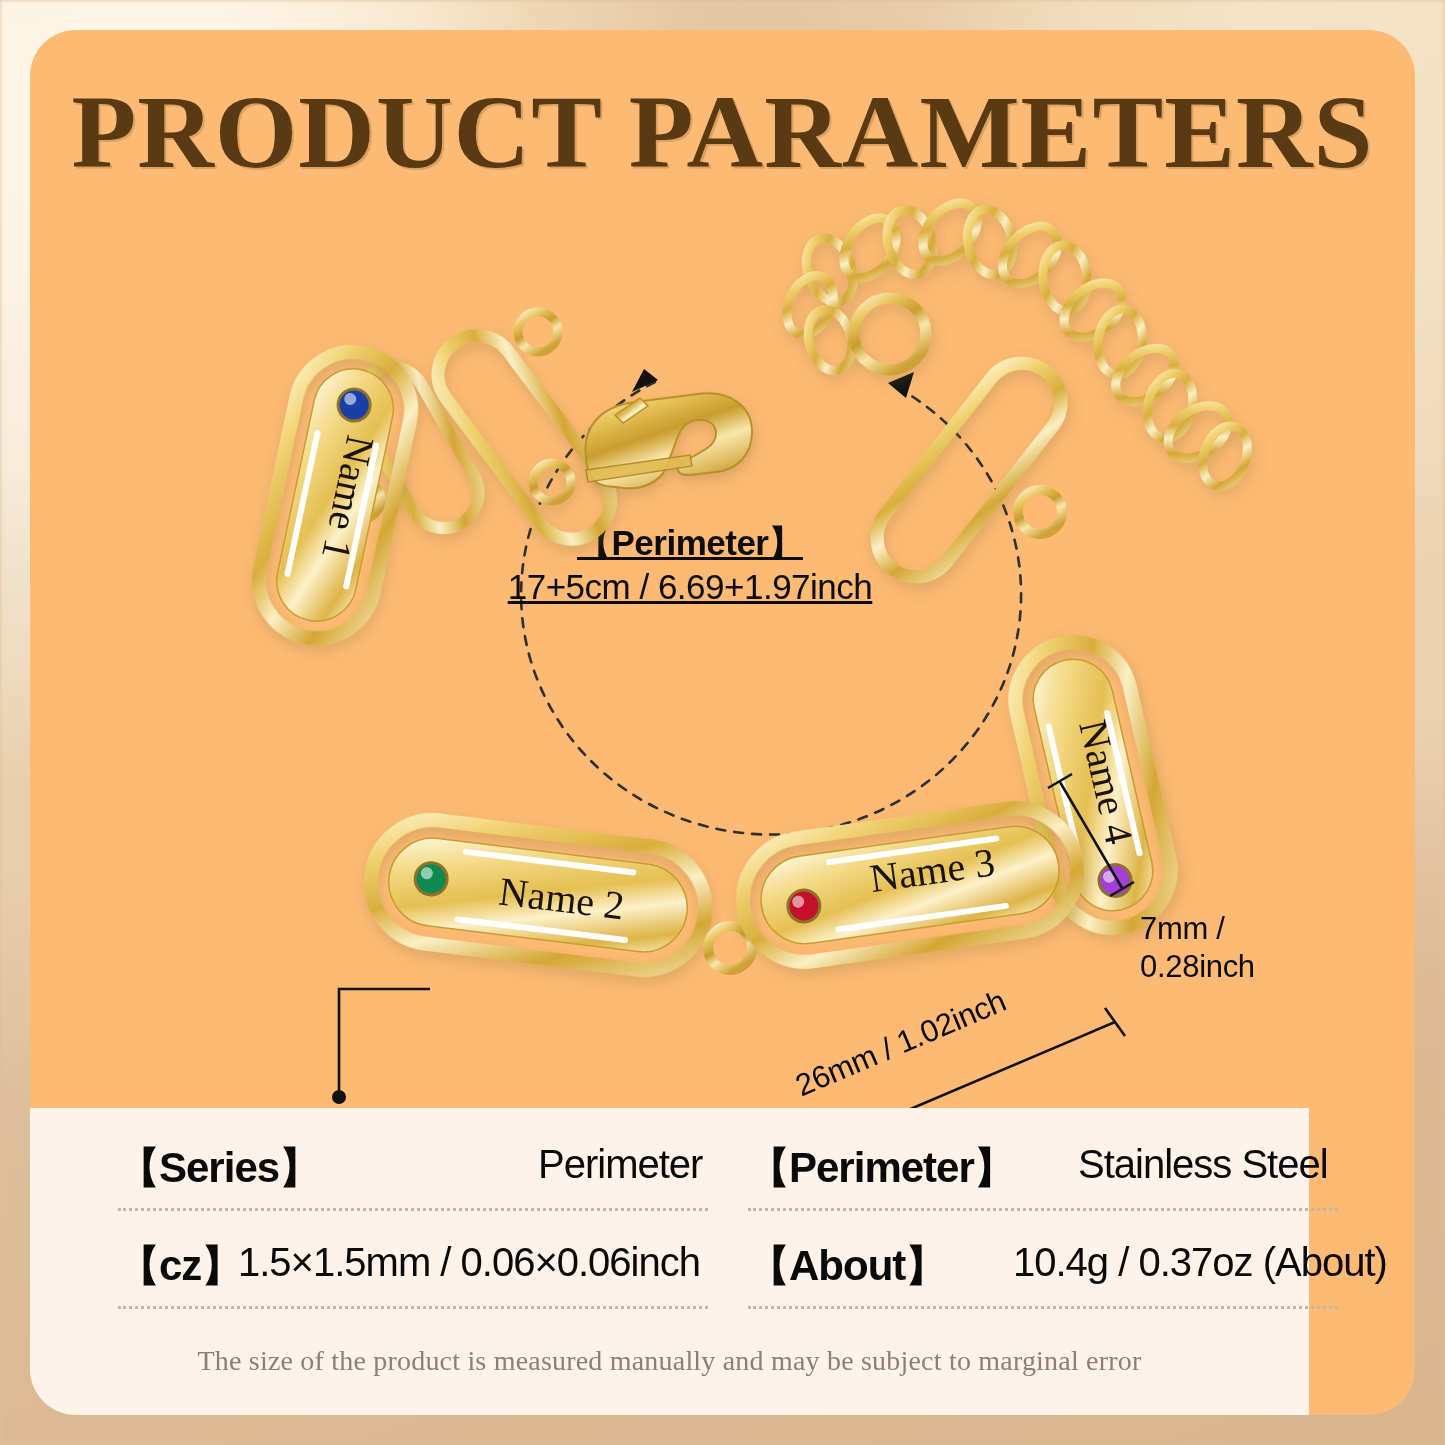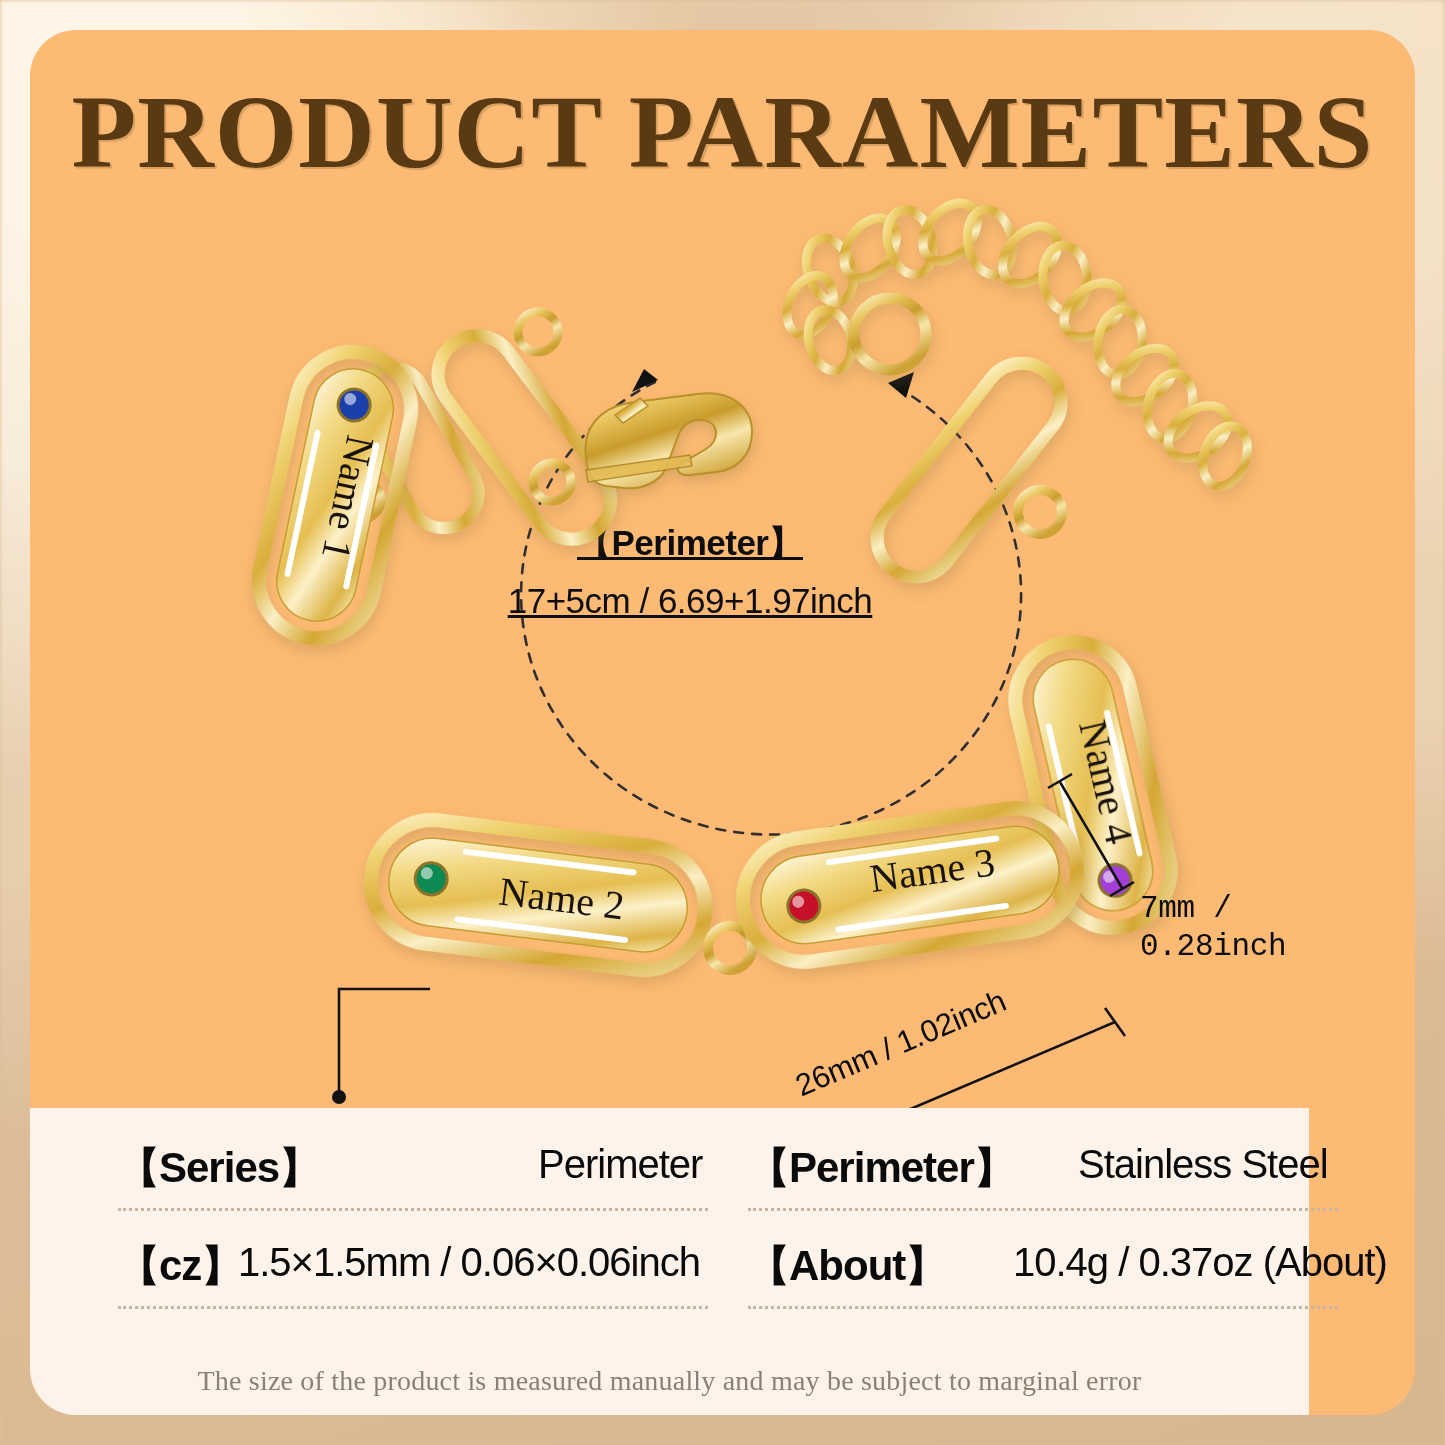--- a/index.html
+++ b/index.html
@@ -48,21 +48,21 @@
   }
 
   
   #stage{ position:absolute; left:0; top:140px; width:1385px; height:970px; }
 
   .perimeter-text{
     position:absolute; left:410px; top:350px; width:500px;
     text-align:center; color:#0d0d0d;text-decoration:underline;
   }
   .perimeter-text .pt-title{ font-size:35px; font-weight:700; letter-spacing:-.5px; }
-  .perimeter-text .pt-val{ font-size:35px; margin-top:14px; letter-spacing:-.5px; }
+  .perimeter-text .pt-val{ font-size:35px; letter-spacing:-.5px; }
 
   
   .anno{ position:absolute; color:#0b0b0b; font-size:31px; line-height:1.22; letter-spacing:-.3px; }
 
   
   #specs{
     position:absolute; left:0; top:1078px; width:1279px; height:307px;
     background:#fdf3ea;
   }
   .spec-cell{ position:absolute; }
@@ -72,21 +72,21 @@
   }
   .spec-val{
     position:absolute; top:2px;
     font-size:40px; color:#0a0a0a; letter-spacing:-1px; white-space:nowrap;
   }
   .spec-rule{
     position:absolute; height:0;
     border-top:3px dotted #c9b4a1;
   }
   #disclaimer{
-    position:absolute; left:0; top:257px; width:100%;
+    position:absolute; left:0; top:237px; width:100%;
     text-align:center;
     font-family:"Liberation Serif", serif;
     font-size:28px;
     color:#8e7f72;
     letter-spacing:.2px;
   }
 </style>
 </head>
 <body>
 
@@ -252,21 +252,21 @@
 
       <g stroke="#111" stroke-width="2.6" fill="none">
         <path d="M 723 1006 L 1085 852"></path>
         <path d="M 713 992 L 733 1020"></path>
         <path d="M 1075 838 L 1095 866"></path>
       </g>
     </svg>
 
     <div class="anno" style="left:188px; top:950px;">Cubic zirconia</div>
 
-    <div class="anno" style="left:1110px; top:720px;font-family:Liberation Mono, monospace;">
+    <div class="anno" style="left:1110px; top:740px;">
       <div>7mm /</div>
       <div>0.28inch</div>
     </div>
 
     <div class="anno" style="left:760px; top:900px; transform:rotate(-23deg); transform-origin:left top;">26mm / 1.02inch</div>
 
   </div>
 
   <div id="specs">
 

